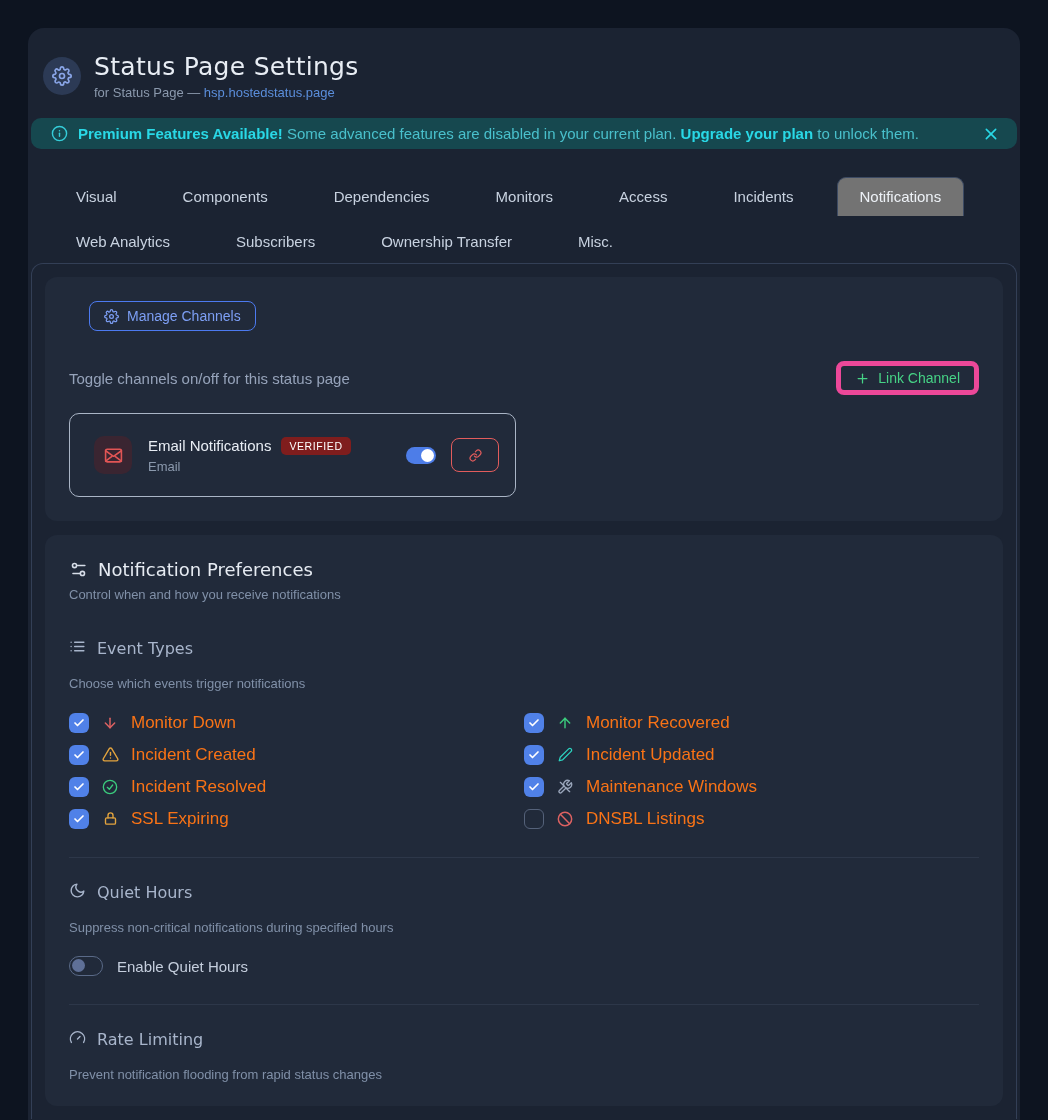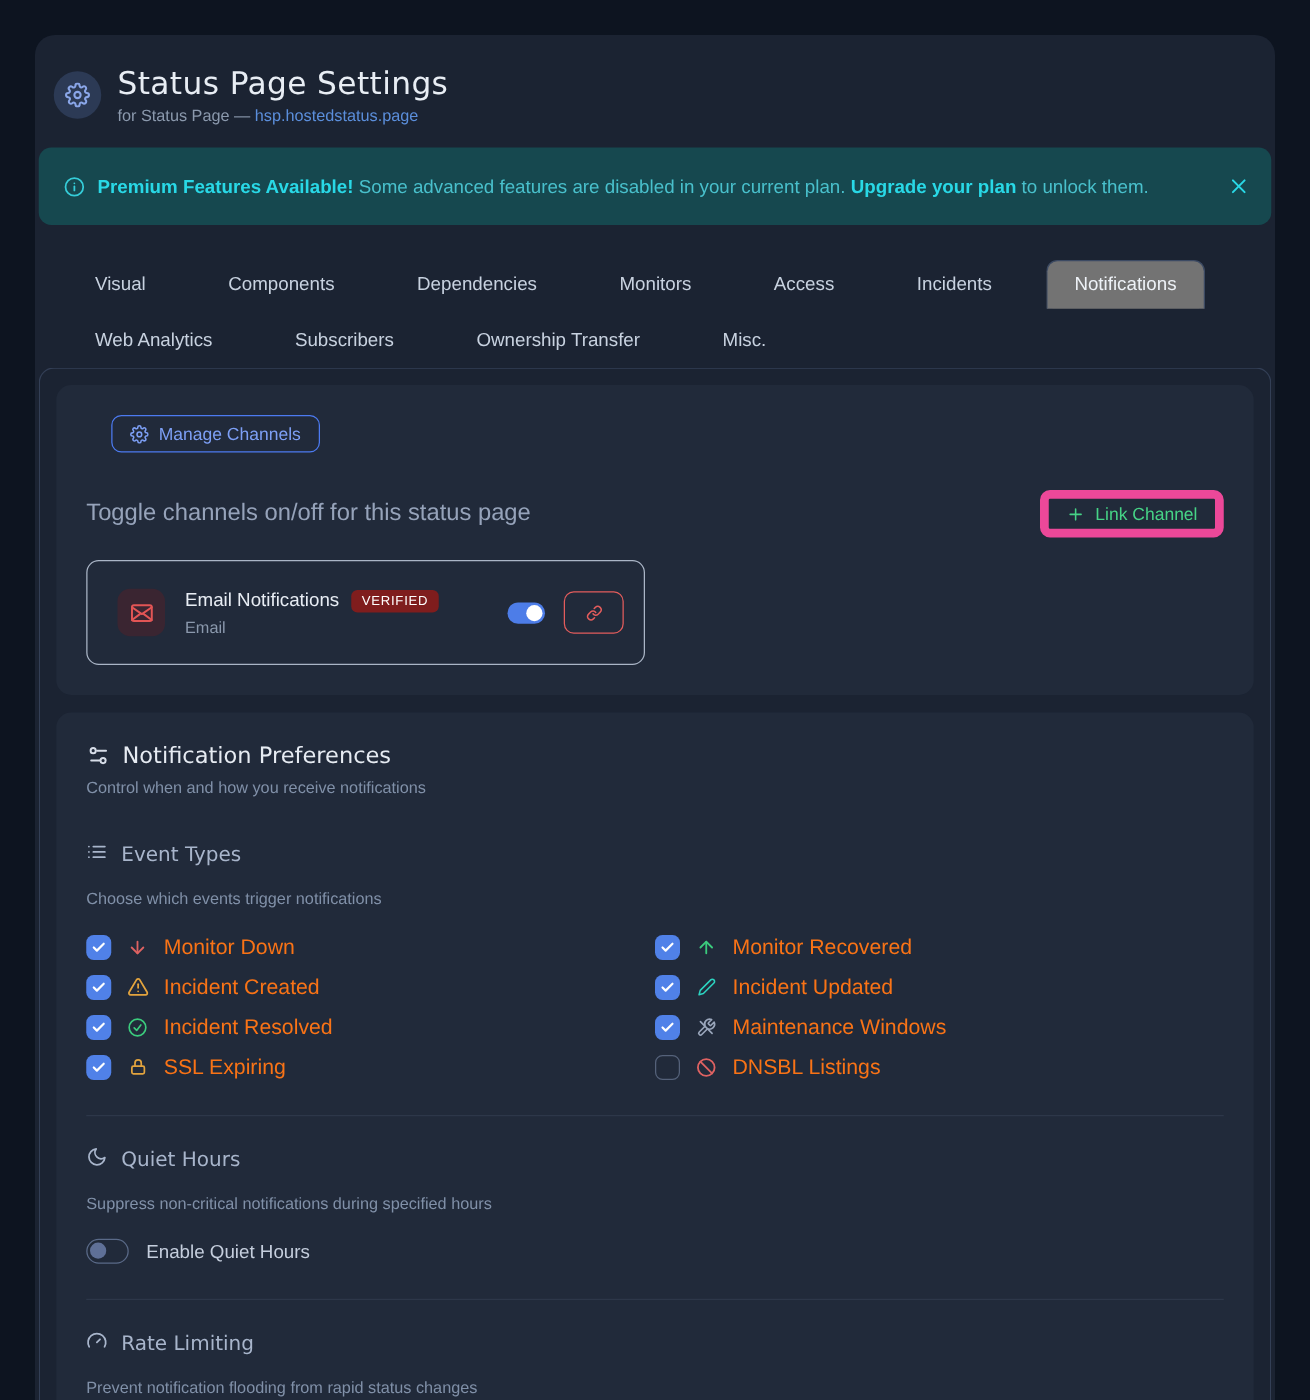--- a/index.html
+++ b/index.html
@@ -20,21 +20,21 @@
   .gear-badge {
     width:38px; height:38px; border-radius:50%; flex:0 0 auto;
     background:#2c3a55; display:flex; align-items:center; justify-content:center;
     color:#8aa6e8;
   }
   .page-title { font-family:"DejaVu Sans", sans-serif; font-size:25px; font-weight:400; color:#e8edf4; letter-spacing:.3px; }
   .page-subtitle { font-size:13px; color:#8b99ad; margin-top:4px; }
   .page-subtitle a { color:#5b8edb; text-decoration:none; cursor:pointer; }
   
   .banner {
-    margin:0 0 22px 0; height:62px; border-radius:10px;
+    margin:0 0 22px 0; height:31px; border-radius:10px;
     background:#16484f; display:flex; align-items:center;
     padding:0 18px 0 20px; font-size:15px; color:#49c0cc; gap:10px;
   }
   .banner .b-bold { color:#29d8e6; font-weight:700; }
   .banner .b-link { color:#29d8e6; font-weight:700; cursor:pointer; }
   .banner .b-close { margin-left:auto; color:#29d8e6; cursor:pointer; display:flex; }
   .info-icon { color:#35cdd9; display:flex; flex:0 0 auto; }
   
   .tabs { display:flex; flex-wrap:wrap; gap:6px 20px; padding:2px 22px 0 22px; margin-top:26px; }
   .tab {
@@ -50,23 +50,23 @@
   }
   .card { background:#212a3a; border-radius:12px; padding:24px; }
   .card + .card { margin-top:14px; }
   .card-head { display:flex; align-items:flex-start; justify-content:space-between; }
   .sec-title { display:flex; align-items:center; gap:10px; font-family:"DejaVu Sans", sans-serif; font-size:18px; color:#e6ebf2; }
   .sec-title .ic { display:flex; color:#d7dde8; }
   .sec-sub { font-size:13px; color:#8090a8; margin-top:7px; }
   
   .btn { display:inline-flex; align-items:center; gap:8px; background:transparent; cursor:pointer; border-radius:8px; font-family:"Liberation Sans",sans-serif; }
   .btn-manage { border:1px solid #4c7af0; color:#7d9ff5; font-size:14px; padding:6px 14px;margin-left:20px; }
-  .btn-link-channel { border:7px solid #ec4899; color:#46d386; font-size:14px; padding:4px 14px; }
+  .btn-link-channel { border:5px solid #ec4899; color:#46d386; font-size:14px; padding:4px 14px; }
   .toggle-hint-row { display:flex; align-items:center; justify-content:space-between; margin-top:30px; }
-  .toggle-hint { font-size:19px; color:#96a3ba; }
+  .toggle-hint { font-size:15px; color:#96a3ba; }
   
   .channel-card {
     margin-top:18px; width:calc(50% - 8px); height:84px;
     border:1px solid #aab5c6; border-radius:10px;
     display:flex; align-items:center; padding:0 16px 0 24px; gap:16px;
   }
   .channel-icon {
     width:38px; height:38px; border-radius:10px; background:#3a2531;
     display:flex; align-items:center; justify-content:center; color:#e25555; flex:0 0 auto;
   }

